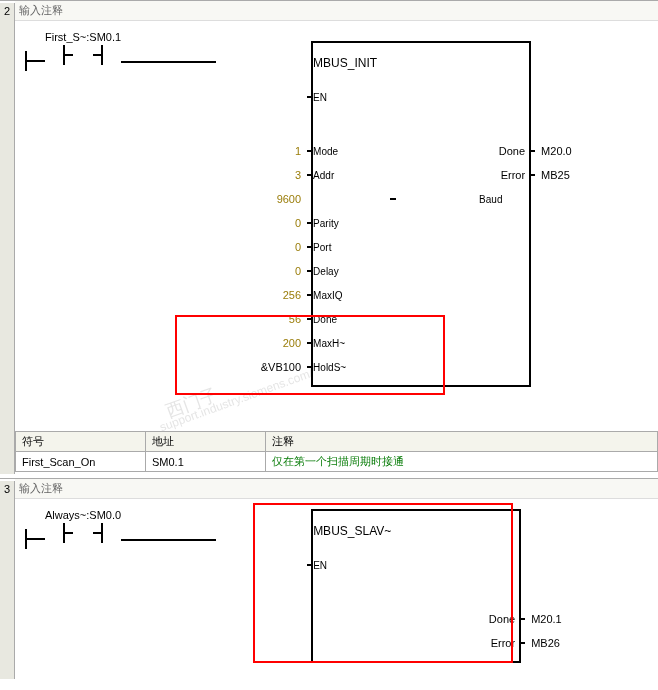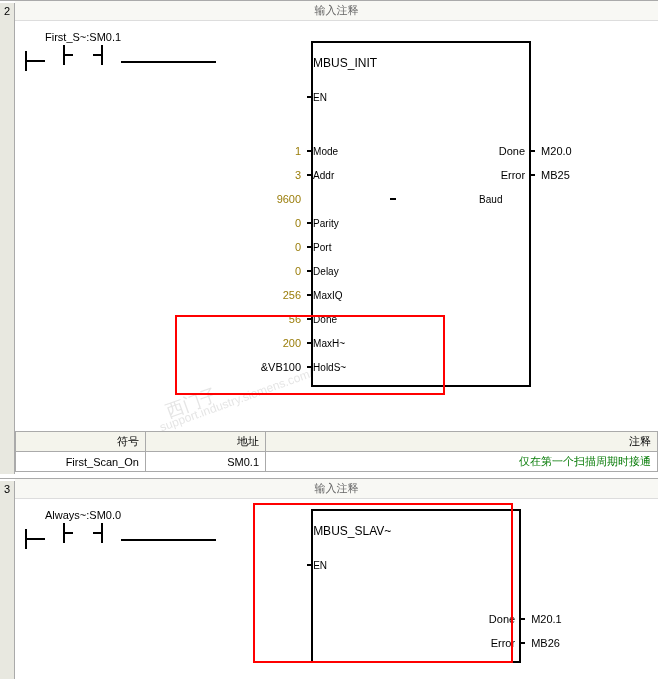--- a/index.html
+++ b/index.html
@@ -1,20 +1,20 @@
 <!DOCTYPE html>
 <html><head>
   <meta charset="utf-8">
   <style>
     * { margin: 0; padding: 0; box-sizing: border-box; }
     body { font-family: "Microsoft YaHei", Arial, sans-serif; font-size: 12px; background: #fff; width: 658px; }
     .segment { border-top: 1px solid #aaa; background: #fff; position: relative; }
     .seg-num { position: absolute; left: 0; top: 2px; width: 15px; text-align: center; font-size: 11px; background: #e8e8e0; height: 100%; border-right: 1px solid #aaa; }
     .seg-num span { display: block; padding-top: 2px; }
-    .comment-bar { margin-left: 15px; padding: 2px 4px; font-size: 11px; color: #666; background: #f8f8f4; border-bottom: 1px solid #ddd; text-align: center; }
+    .comment-bar { margin-left: 15px; padding: 2px 4px; font-size: 11px; color: #666; background: #f8f8f4; border-bottom: 1px solid #ddd; }
     .ladder-area { margin-left: 15px; padding: 10px 6px 10px 10px; position: relative; background: #fff; min-height: 380px; }
     .ladder-area.small { min-height: 180px; }
     
     .contact-row { display: flex; align-items: flex-start; }
     .contact-seg { position: relative; display: flex; flex-direction: column; align-items: center; }
     .contact-label { font-size: 11px; white-space: nowrap; margin-bottom: 2px; text-align: center; }
     .contact { display: flex; align-items: center; }
     .contact-side { width: 2px; height: 20px; background: #000; }
     
     .fb-block { border: 2px solid #000; background: #fff; position: relative; }
@@ -25,21 +25,21 @@
     .fb-in-tick { width: 6px; height: 2px; background: #000; }
     .fb-in-label { width: 50px; padding-left: 0; font-size: 10px; }
     .fb-spacer { flex: 1; }
     .fb-out-label { width: 42px; text-align: right; padding-right: 4px; font-size: 11px; }
     .fb-out-tick { width: 6px; height: 2px; background: #000; }
     .fb-out-val { width: 60px; padding-left: 6px; font-size: 11px; color: #000; }
     
     .highlight-box { position: absolute; border: 2px solid red; pointer-events: none; }
     
     .sym-table { margin-left: 15px; border-collapse: collapse; width: calc(100% - 15px); font-size: 11px; margin-top: 30px; }
-    .sym-table td, .sym-table th { border: 1px solid #aaa; padding: 2px 6px; text-align: right; background: #f4f4ec; font-weight: normal; }
+    .sym-table td, .sym-table th { border: 1px solid #aaa; padding: 2px 6px; text-align: left; background: #f4f4ec; font-weight: normal; }
     .sym-table .data-row td { background: #fff; }
     .sym-comment { color: #0a7d0a; }
     
     .watermark { position: absolute; color: rgba(150,150,150,0.25); font-size: 18px; transform: rotate(-20deg); pointer-events: none; }
   </style>
 </head>
 <body>
 
 <div class="segment">
   <div class="seg-num">

